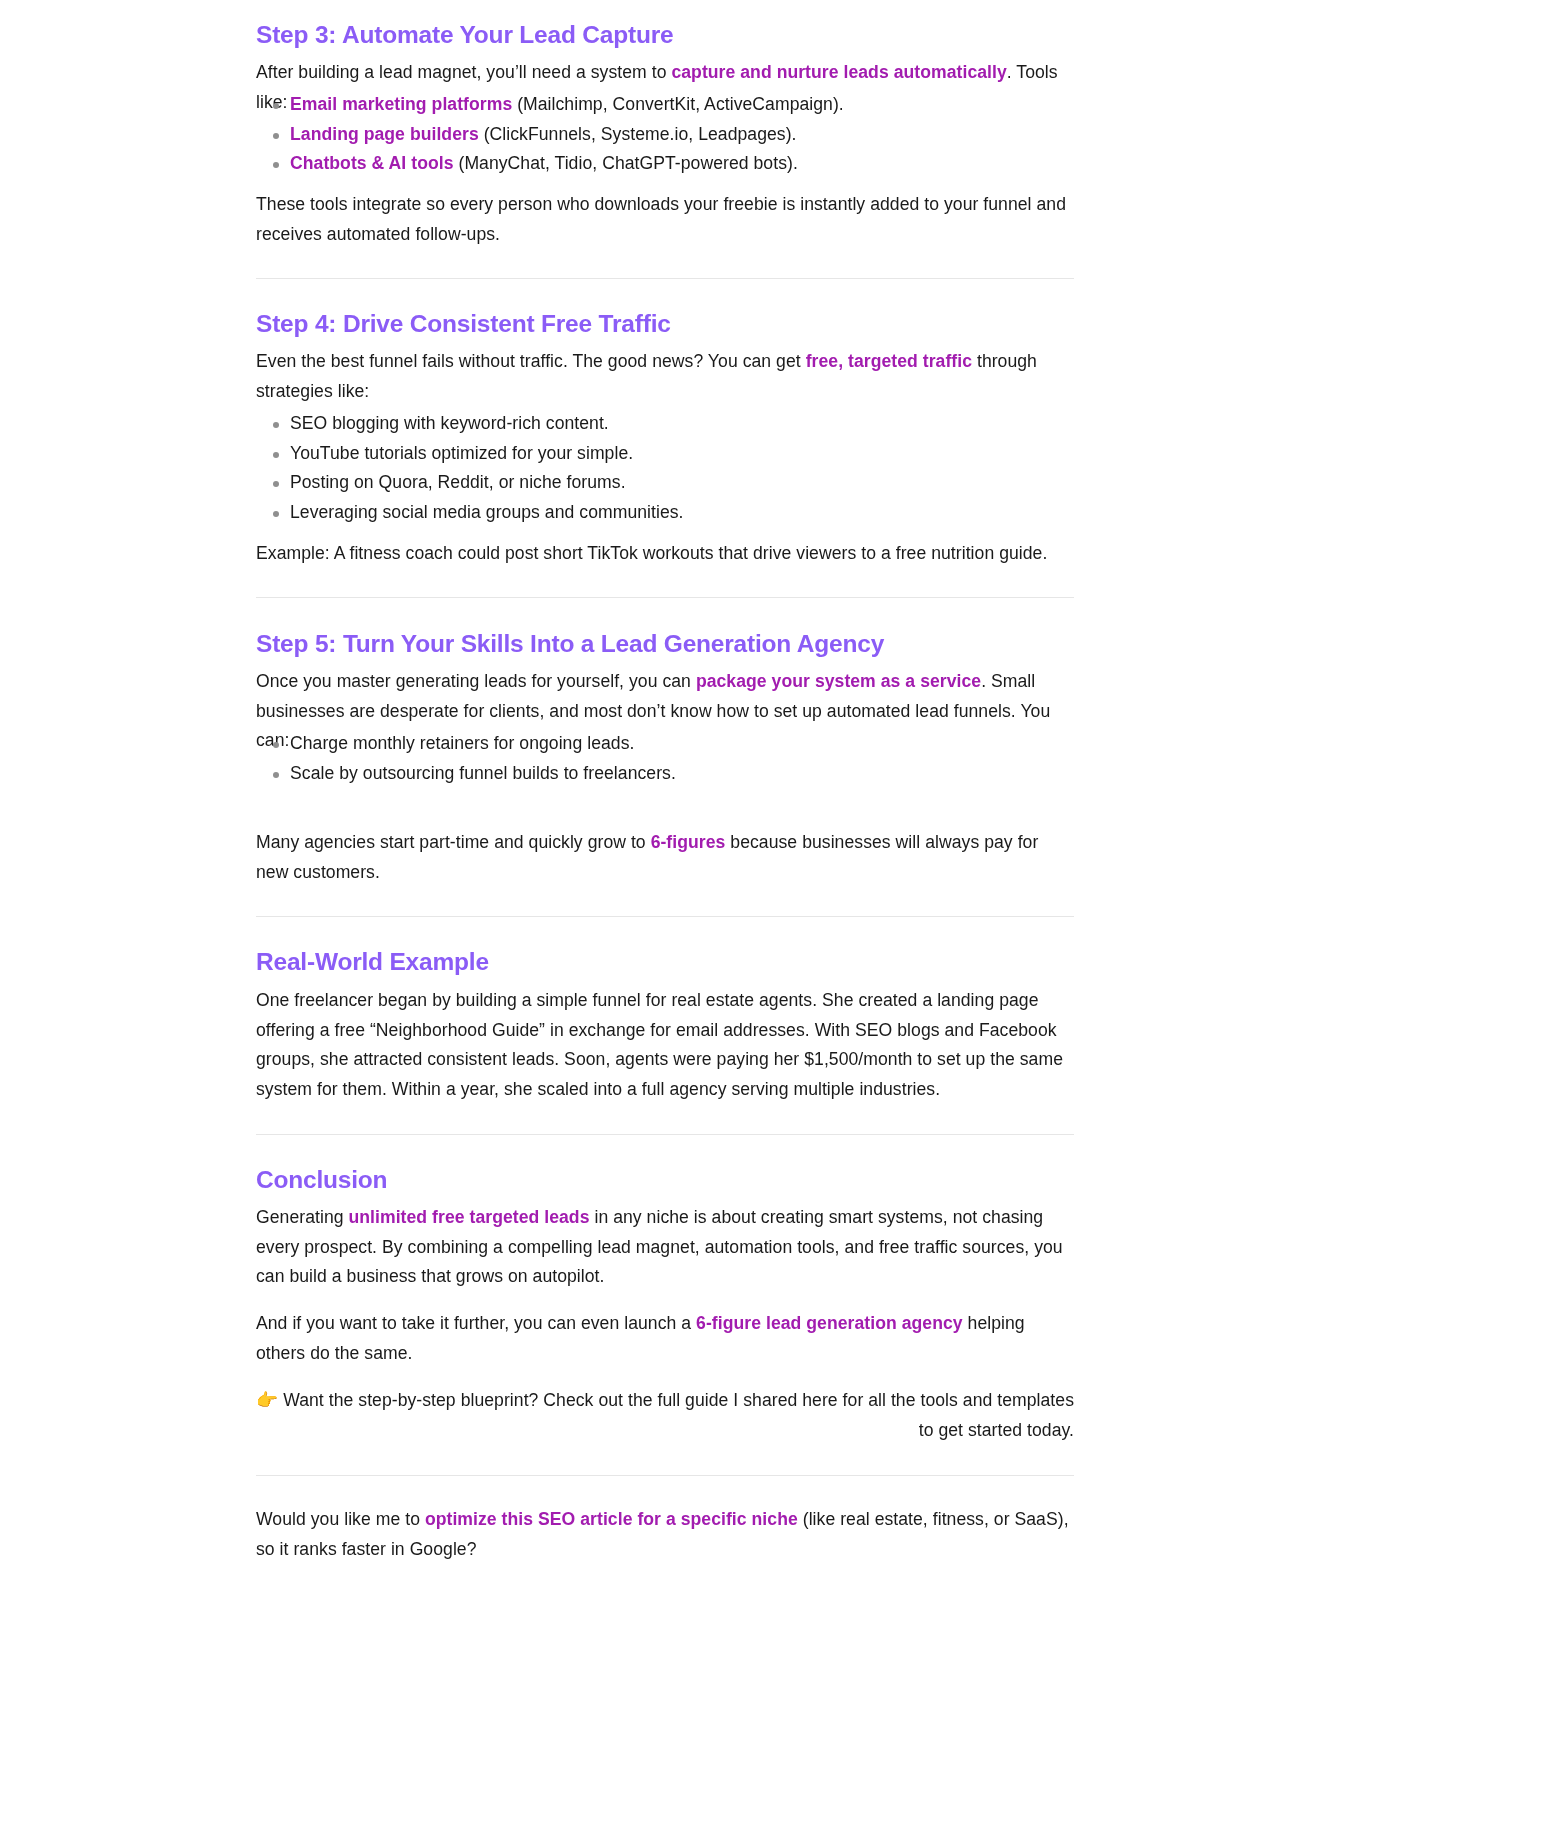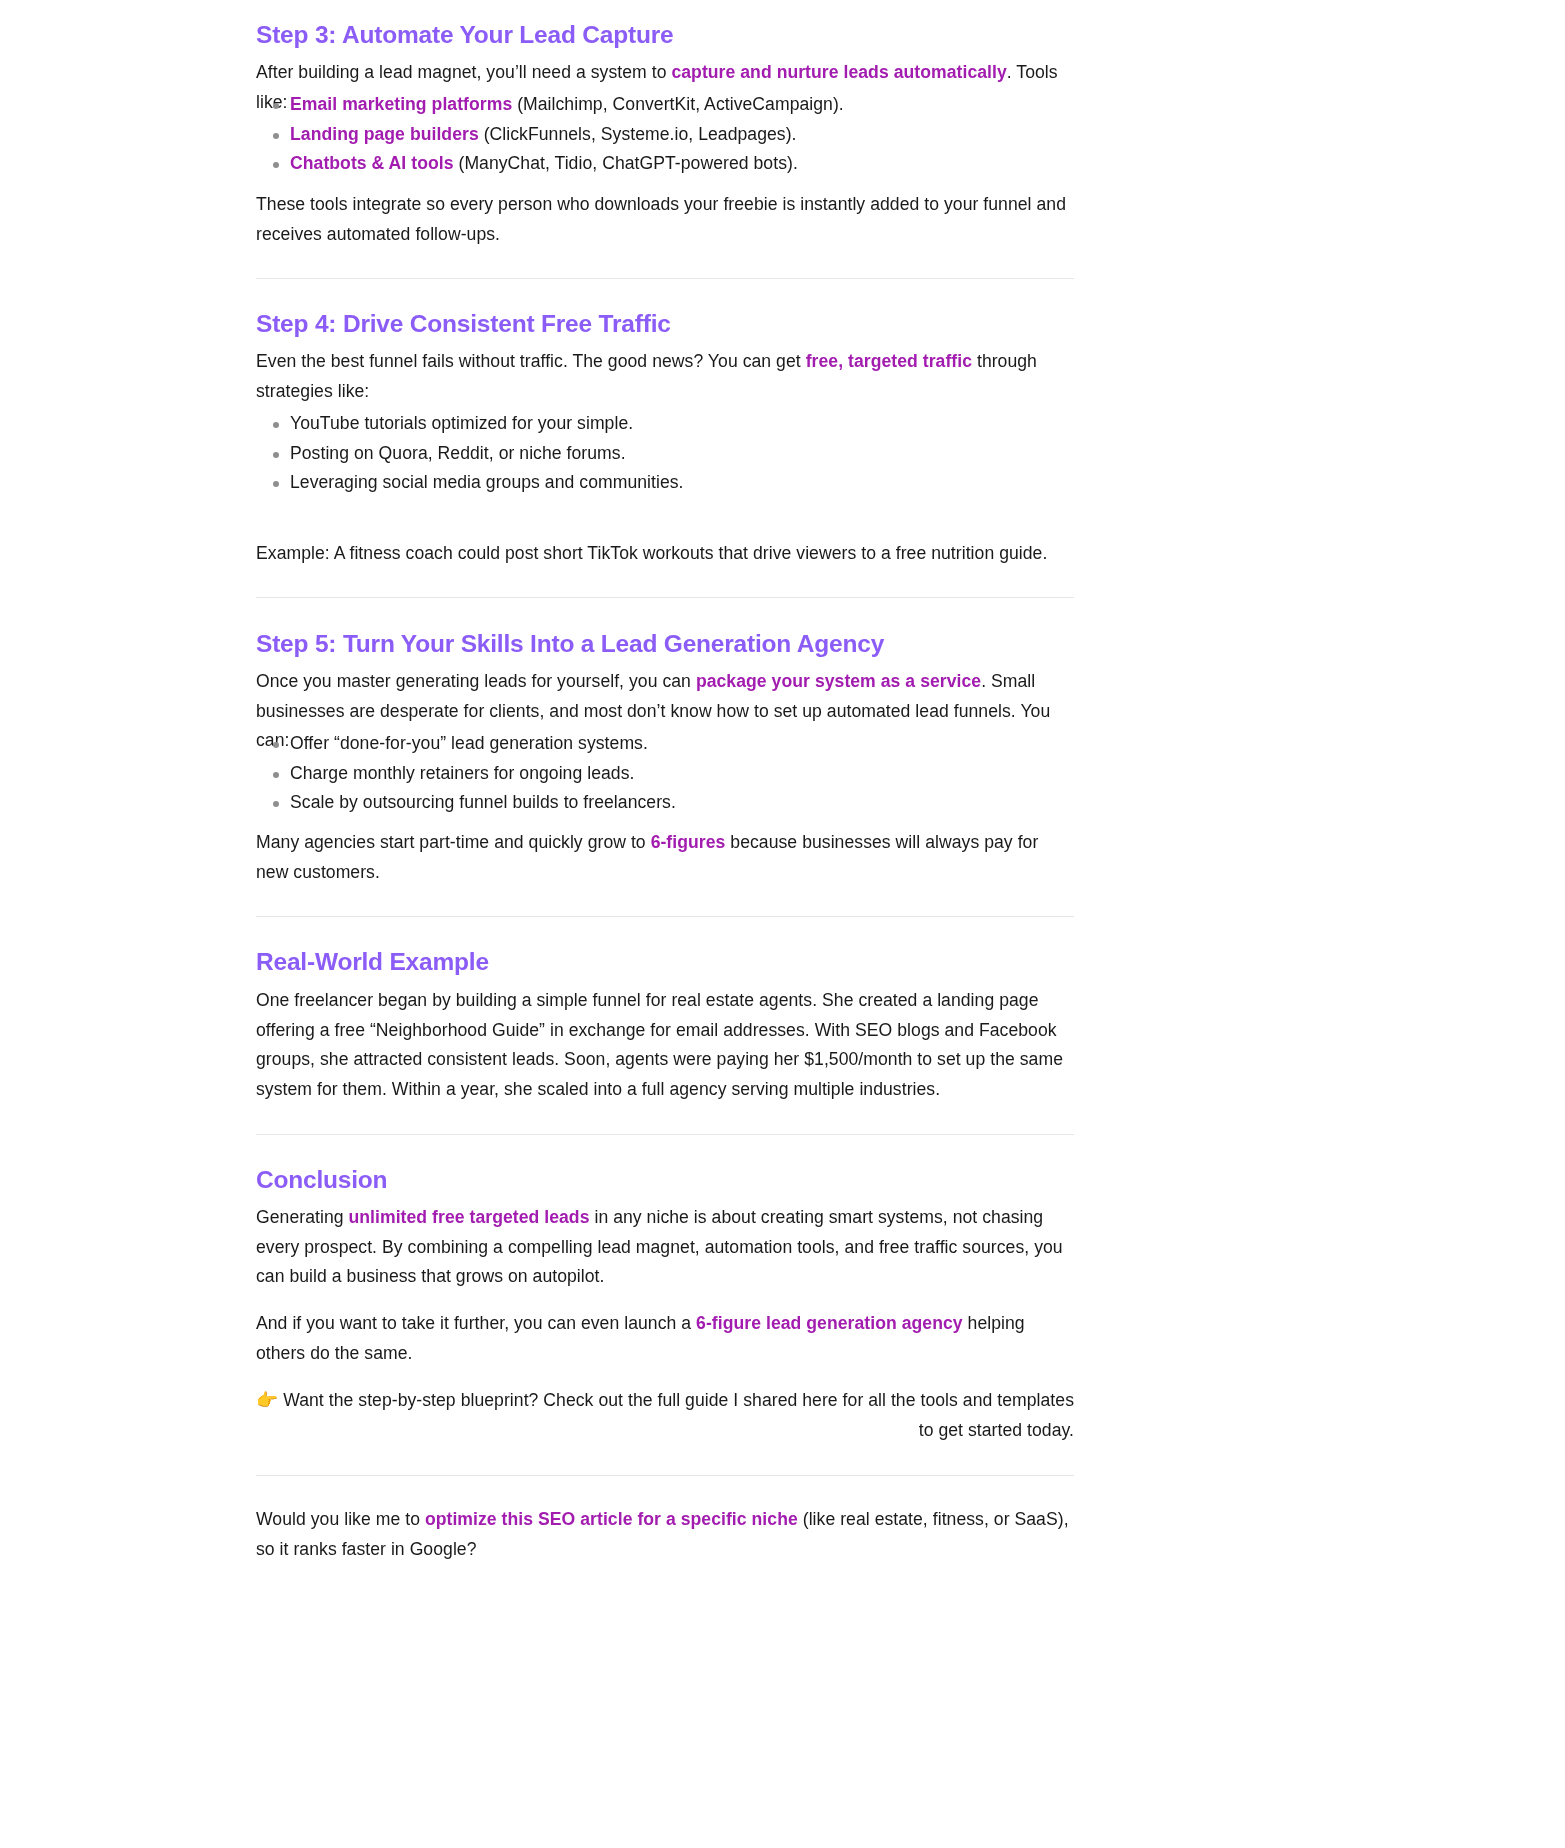--- a/index.html
+++ b/index.html
@@ -147,20 +147,21 @@
     <div class="b-s4h">
       <h2 class="section-heading">Step 4: Drive Consistent Free Traffic</h2>
     </div>
 
     <div class="b-s4p">
       <p class="para"><span>Even the best funnel fails without traffic. The good news? You can get </span><b>free, targeted traffic</b><span> through strategies like:</span></p>
     </div>
 
     <div class="b-s4list">
       <ul class="bullets">
+        <li><span>SEO blogging with keyword-rich content.</span></li>
         <li><span>YouTube tutorials optimized for your simple.</span></li>
         <li><span>Posting on Quora, Reddit, or niche forums.</span></li>
         <li><span>Leveraging social media groups and communities.</span></li>
       </ul>
     </div>
 
     <div class="b-s4close">
       <p class="para">Example: A fitness coach could post short TikTok workouts that drive viewers to a free nutrition guide.</p>
     </div>
 
@@ -171,21 +172,20 @@
     <div class="b-s5h">
       <h2 class="section-heading">Step 5: Turn Your Skills Into a Lead Generation Agency</h2>
     </div>
 
     <div class="b-s5p">
       <p class="para"><span>Once you master generating leads for yourself, you can </span><b>package your system as a service</b><span>. Small businesses are desperate for clients, and most don’t know how to set up automated lead funnels. You can:</span></p>
     </div>
 
     <div class="b-s5list">
       <ul class="bullets">
-        <li><span>Offer “done-for-you” lead generation systems.</span></li>
         <li><span>Charge monthly retainers for ongoing leads.</span></li>
         <li><span>Scale by outsourcing funnel builds to freelancers.</span></li>
       </ul>
     </div>
 
     <div class="b-s5close">
       <p class="para"><span>Many agencies start part-time and quickly grow to </span><b>6-figures</b><span> because businesses will always pay for new customers.</span></p>
     </div>
 
     <div class="b-d3">

